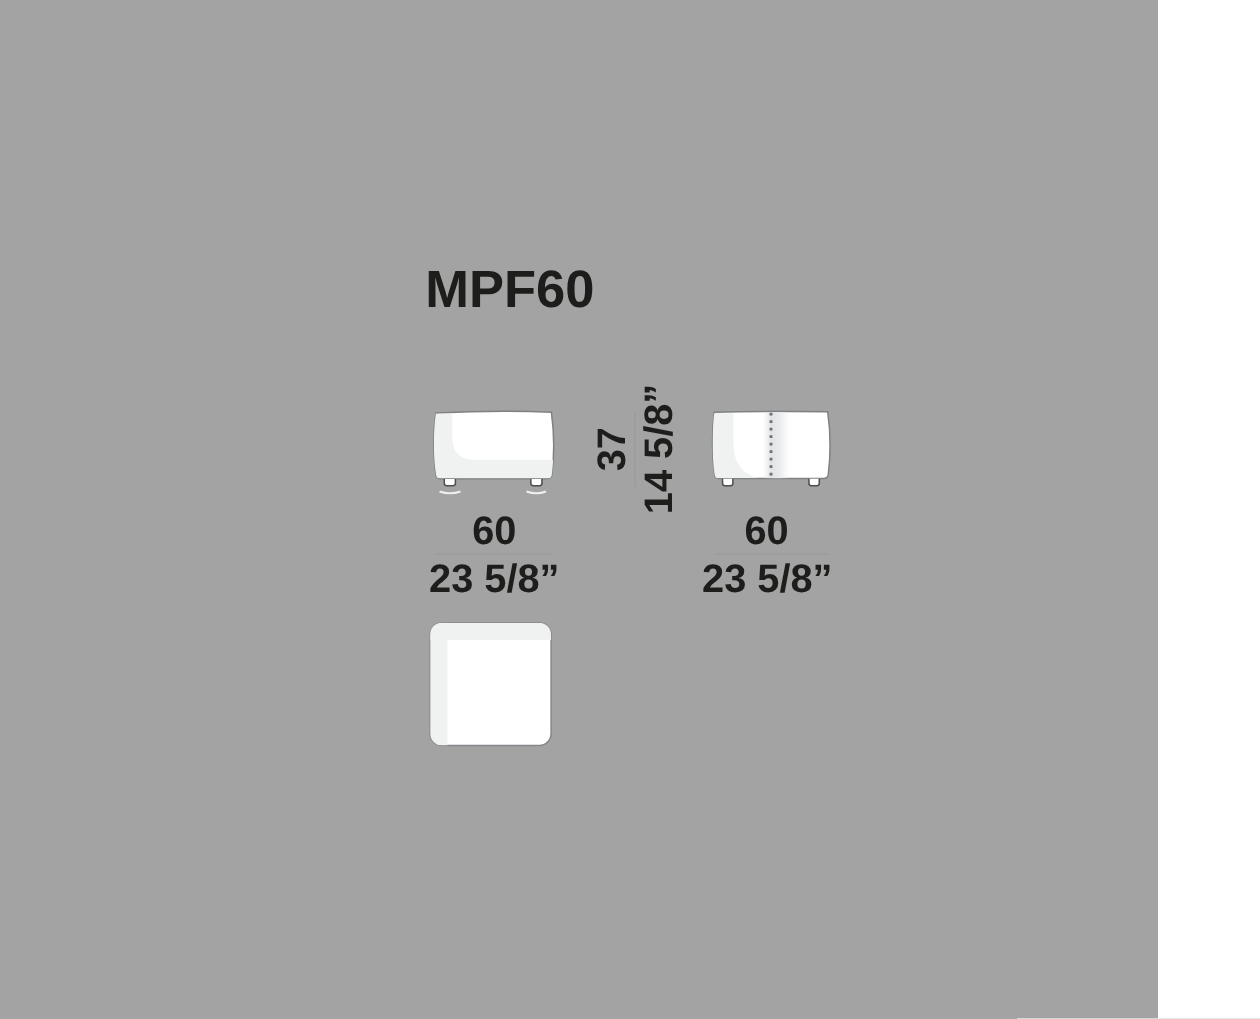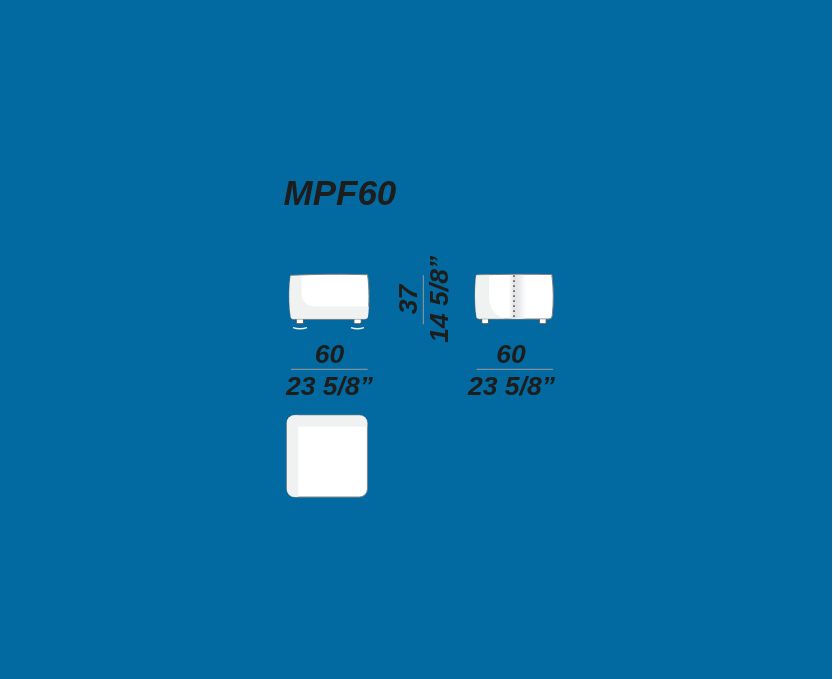--- a/index.html
+++ b/index.html
@@ -1,17 +1,17 @@
 <!DOCTYPE html>
 <html><head>
 <meta charset="utf-8">
 <style>
   html,body{margin:0;padding:0;background:#ffffff;}
-  .page{position:relative;width:832px;height:679px;background:#0369a1;overflow:hidden;
-        font-family:"Liberation Sans",sans-serif;font-style:italic;}
+  .page{position:relative;width:772px;height:679px;background:#a3a3a3;overflow:hidden;
+        font-family:"Liberation Sans",sans-serif;}
   svg{position:absolute;left:0;top:0;}
   text{font-family:"Liberation Sans",sans-serif;fill:#1d1d1b;}
 </style>
 </head>
 <body>
 <div class="page">
 <svg width="840" height="679" viewBox="0 0 840 679">
   <defs>
     <clipPath id="clipFront">
       <path d="M 290.6 275.4 C 316 274.1, 344 273.9, 367.6 274.8 C 369.4 288, 369.4 305, 367.9 316.2 Q 367.7 319.2 364.5 319.2 L 293.8 319.2 Q 290.9 319.2 290.7 316.4 C 288.8 305, 288.8 288, 290.6 275.4 Z"></path>

